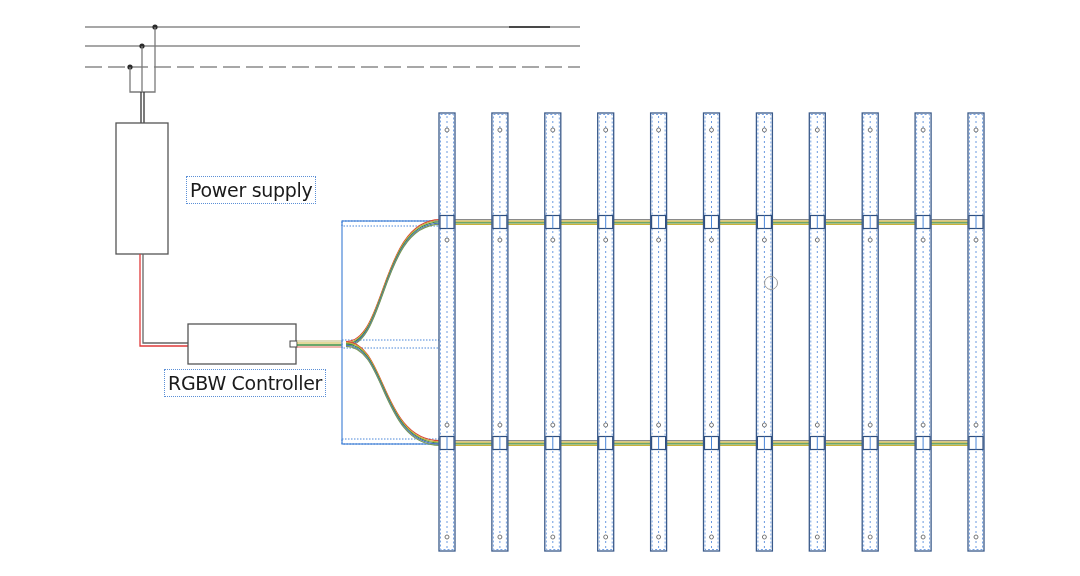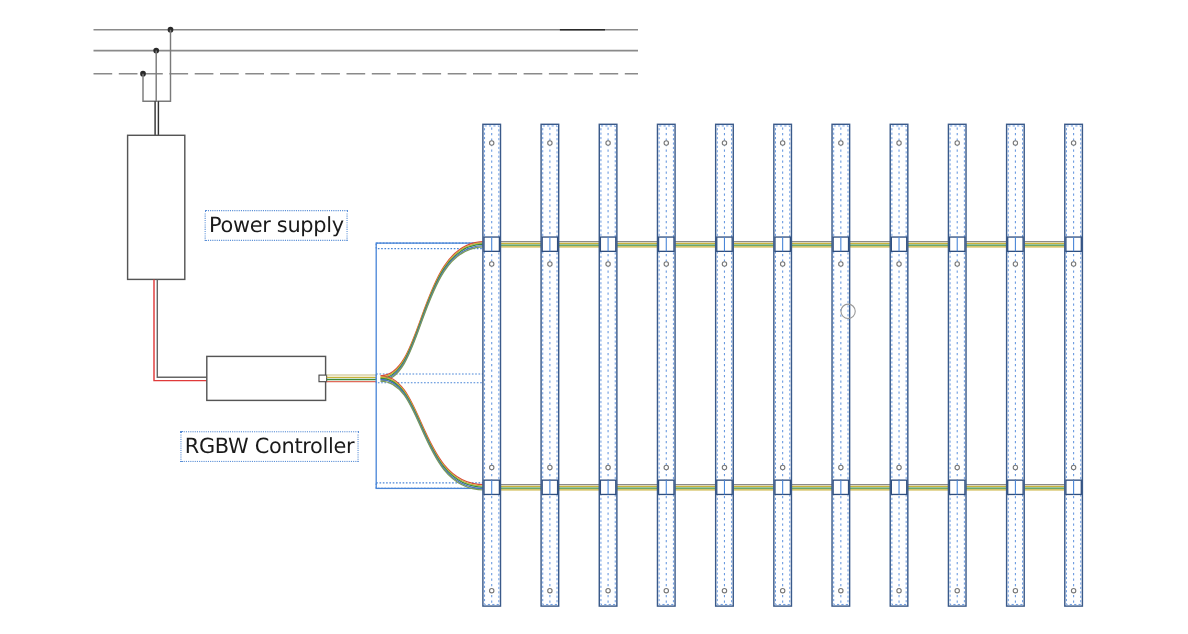--- a/index.html
+++ b/index.html
@@ -10,22 +10,22 @@
       position: absolute;
       border: 1.5px dotted #5b8fd6;
       padding: 0 3px;
       color: #1a1a1a;
       font-family: "DejaVu Sans", sans-serif;
       font-size: 19px;
       line-height: 26px;
       white-space: nowrap;
       letter-spacing: -0.3px;
     }
-    #label-power { left: 186px; top: 191px; }
-    #label-controller { left: 164px; top: 392px; }
+    #label-power { left: 186px; top: 176px; }
+    #label-controller { left: 164px; top: 369px; }
   </style>
 </head>
 <body>
 
 <svg id="diagram" width="1080" height="576" viewBox="0 0 1080 576" xmlns="http://www.w3.org/2000/svg">
 
   <g>
     <line x1="85" y1="27" x2="580" y2="27" stroke="#8a8a8a" stroke-width="1.5"></line>
     <line x1="509" y1="27" x2="550" y2="27" stroke="#2a2a2a" stroke-width="1.5"></line>
     <line x1="85" y1="46" x2="580" y2="46" stroke="#8a8a8a" stroke-width="1.5"></line>

